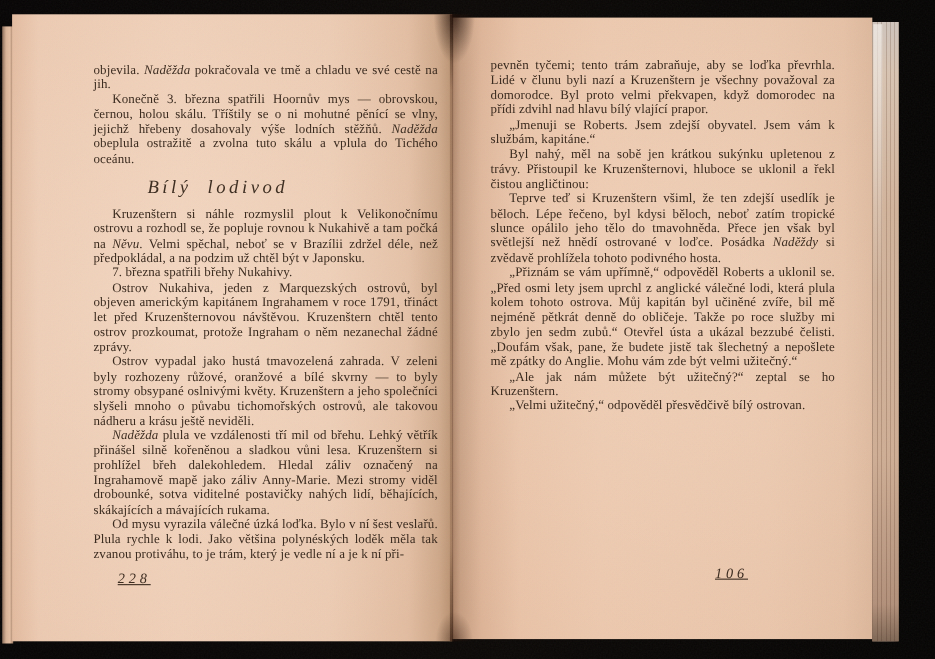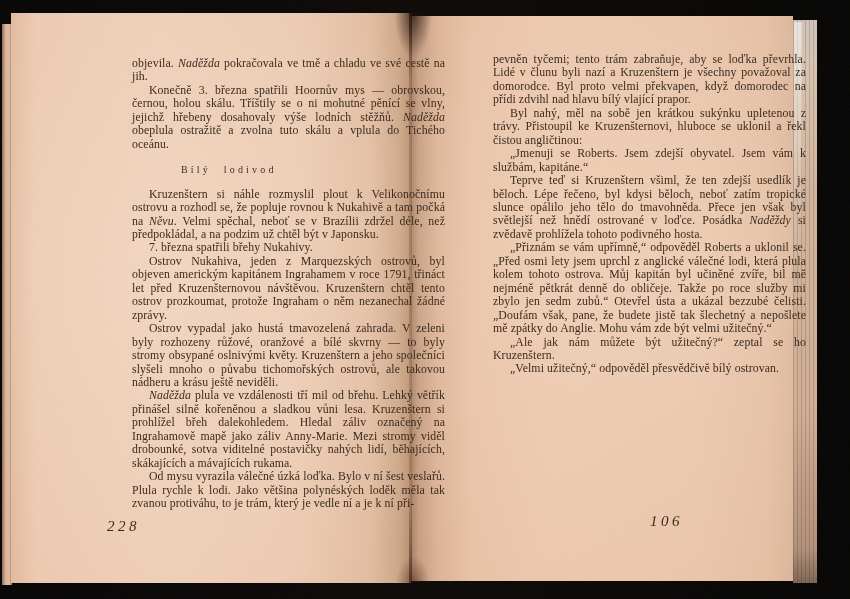--- a/index.html
+++ b/index.html
@@ -56,42 +56,43 @@
     position:absolute;left:794px;top:22px;width:8px;height:240px;
     background:linear-gradient(180deg,rgba(245,240,235,0.7),rgba(245,240,235,0.0));
   }
   
   .page-text{
     position:absolute;
     font-size:11.8px;line-height:13.45px;
     color:#38281c;
     text-align:justify;
     letter-spacing:0.1px;
-    margin-left:47px;
   }
   .page-text .para{margin:0;}
   .page-text .para.indent{text-indent:17px;font-family:Liberation Serif, serif;}
   .page-text em{font-style:italic;}
   .text-left{left:85px;top:57px;width:313px;}
   .text-right{left:446px;top:53px;width:313px;}
   .section-heading{
     margin:12px 0 11px 49px;
     font-weight:normal;
-    font-size:10px;
+    font-style:italic;
+    font-size:17px;
     letter-spacing:3.2px;
     word-spacing:7px;
     color:#3b2b1e;
     text-align:left;
   }
   .folio{
     position:absolute;
     font-style:italic;
-    font-size:15px;
+    font-size:13px;
     letter-spacing:3.5px;
     color:#38281c;
+    text-decoration:underline;
   }
   .folio-left{left:107px;top:518px;}
   .folio-right{left:650px;top:513px;}
   .grain{position:absolute;inset:0;opacity:0.05;pointer-events:none;}
 </style>
 </head>
 <body>
 
 <div class="scene">
 
@@ -119,22 +120,22 @@
         <p class="para indent"><span>Ostrov Nukahiva, jeden z Marquezských ostrovů, byl objeven americkým kapitánem Ingrahamem v roce 1791, třináct let před Kruzenšternovou návštěvou. Kruzenštern chtěl tento ostrov prozkoumat, protože Ingraham o něm nezanechal žádné zprávy.</span></p>
         <p class="para indent"><span>Ostrov vypadal jako hustá tmavozelená zahrada. V zeleni byly rozhozeny růžové, oranžové a bílé skvrny — to byly stromy obsypané oslnivými květy. Kruzenštern a jeho společníci slyšeli mnoho o půvabu tichomořských ostrovů, ale takovou nádheru a krásu ještě neviděli.</span></p>
         <p class="para indent"><em>Naděžda</em><span> plula ve vzdálenosti tří mil od břehu. Lehký větřík přinášel silně kořeněnou a sladkou vůni lesa. Kruzenštern si prohlížel břeh dalekohledem. Hledal záliv označený na Ingrahamově mapě jako záliv Anny-Marie. Mezi stromy viděl drobounké, sotva viditelné postavičky nahých lidí, běhajících, skákajících a mávajících rukama.</span></p>
         <p class="para indent"><span>Od mysu vyrazila válečné úzká loďka. Bylo v ní šest veslařů. Plula rychle k lodi. Jako většina polynéských loděk měla tak zvanou protiváhu, to je trám, který je vedle ní a je k ní při-</span></p>
       </div>
   </div>
 
   <div class="page-text text-right">
     <div>
         <p class="para"><span>pevněn tyčemi; tento trám zabraňuje, aby se loďka převrhla. Lidé v člunu byli nazí a Kruzenštern je všechny považoval za domorodce. Byl proto velmi překvapen, když domorodec na přídi zdvihl nad hlavu bílý vlající prapor.</span></p>
+        <p class="para indent"><span>„Jmenuji se Roberts. Jsem zdejší obyvatel. Jsem vám k službám, kapitáne.“</span></p>
         <p class="para indent"><span>Byl nahý, měl na sobě jen krátkou sukýnku upletenou z trávy. Přistoupil ke Kruzenšternovi, hluboce se uklonil a řekl čistou angličtinou:</span></p>
-        <p class="para indent"><span>„Jmenuji se Roberts. Jsem zdejší obyvatel. Jsem vám k službám, kapitáne.“</span></p>
         <p class="para indent"><span>Teprve teď si Kruzenštern všiml, že ten zdejší usedlík je běloch. Lépe řečeno, byl kdysi běloch, neboť zatím tropické slunce opálilo jeho tělo do tmavohněda. Přece jen však byl světlejší než hnědí ostrované v loďce. Posádka </span><em>Naděždy</em><span> si zvědavě prohlížela tohoto podivného hosta.</span></p>
         <p class="para indent"><span>„Přiznám se vám upřímně,“ odpověděl Roberts a uklonil se. „Před osmi lety jsem uprchl z anglické válečné lodi, která plula kolem tohoto ostrova. Můj kapitán byl učiněné zvíře, bil mě nejméně pětkrát denně do obličeje. Takže po roce služby mi zbylo jen sedm zubů.“ Otevřel ústa a ukázal bezzubé čelisti. „Doufám však, pane, že budete jistě tak šlechetný a nepošlete mě zpátky do Anglie. Mohu vám zde být velmi užitečný.“</span></p>
         <p class="para indent"><span>„Ale jak nám můžete být užitečný?“ zeptal se ho Kruzenštern.</span></p>
         <p class="para indent"><span>„Velmi užitečný,“ odpověděl přesvědčivě bílý ostrovan.</span></p>
       </div>
   </div>
 
   <div class="folio folio-left">228</div>
   <div class="folio folio-right">106</div>
 

